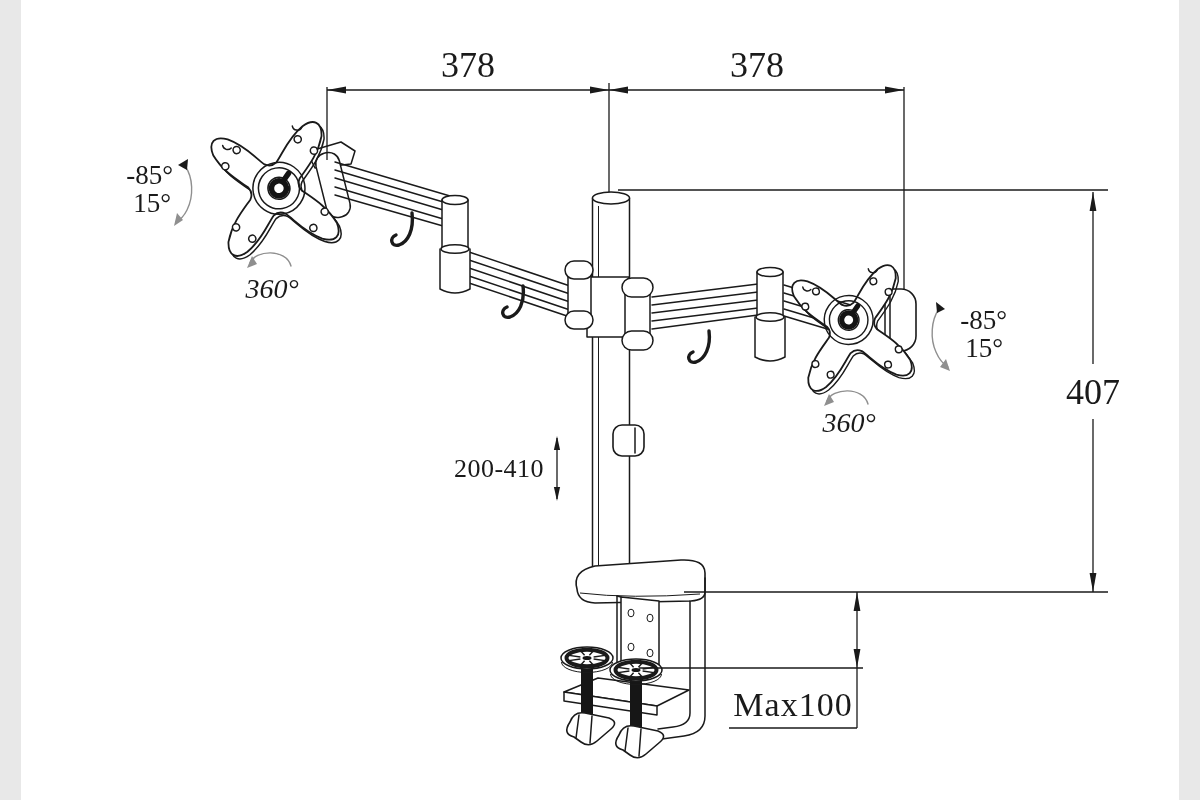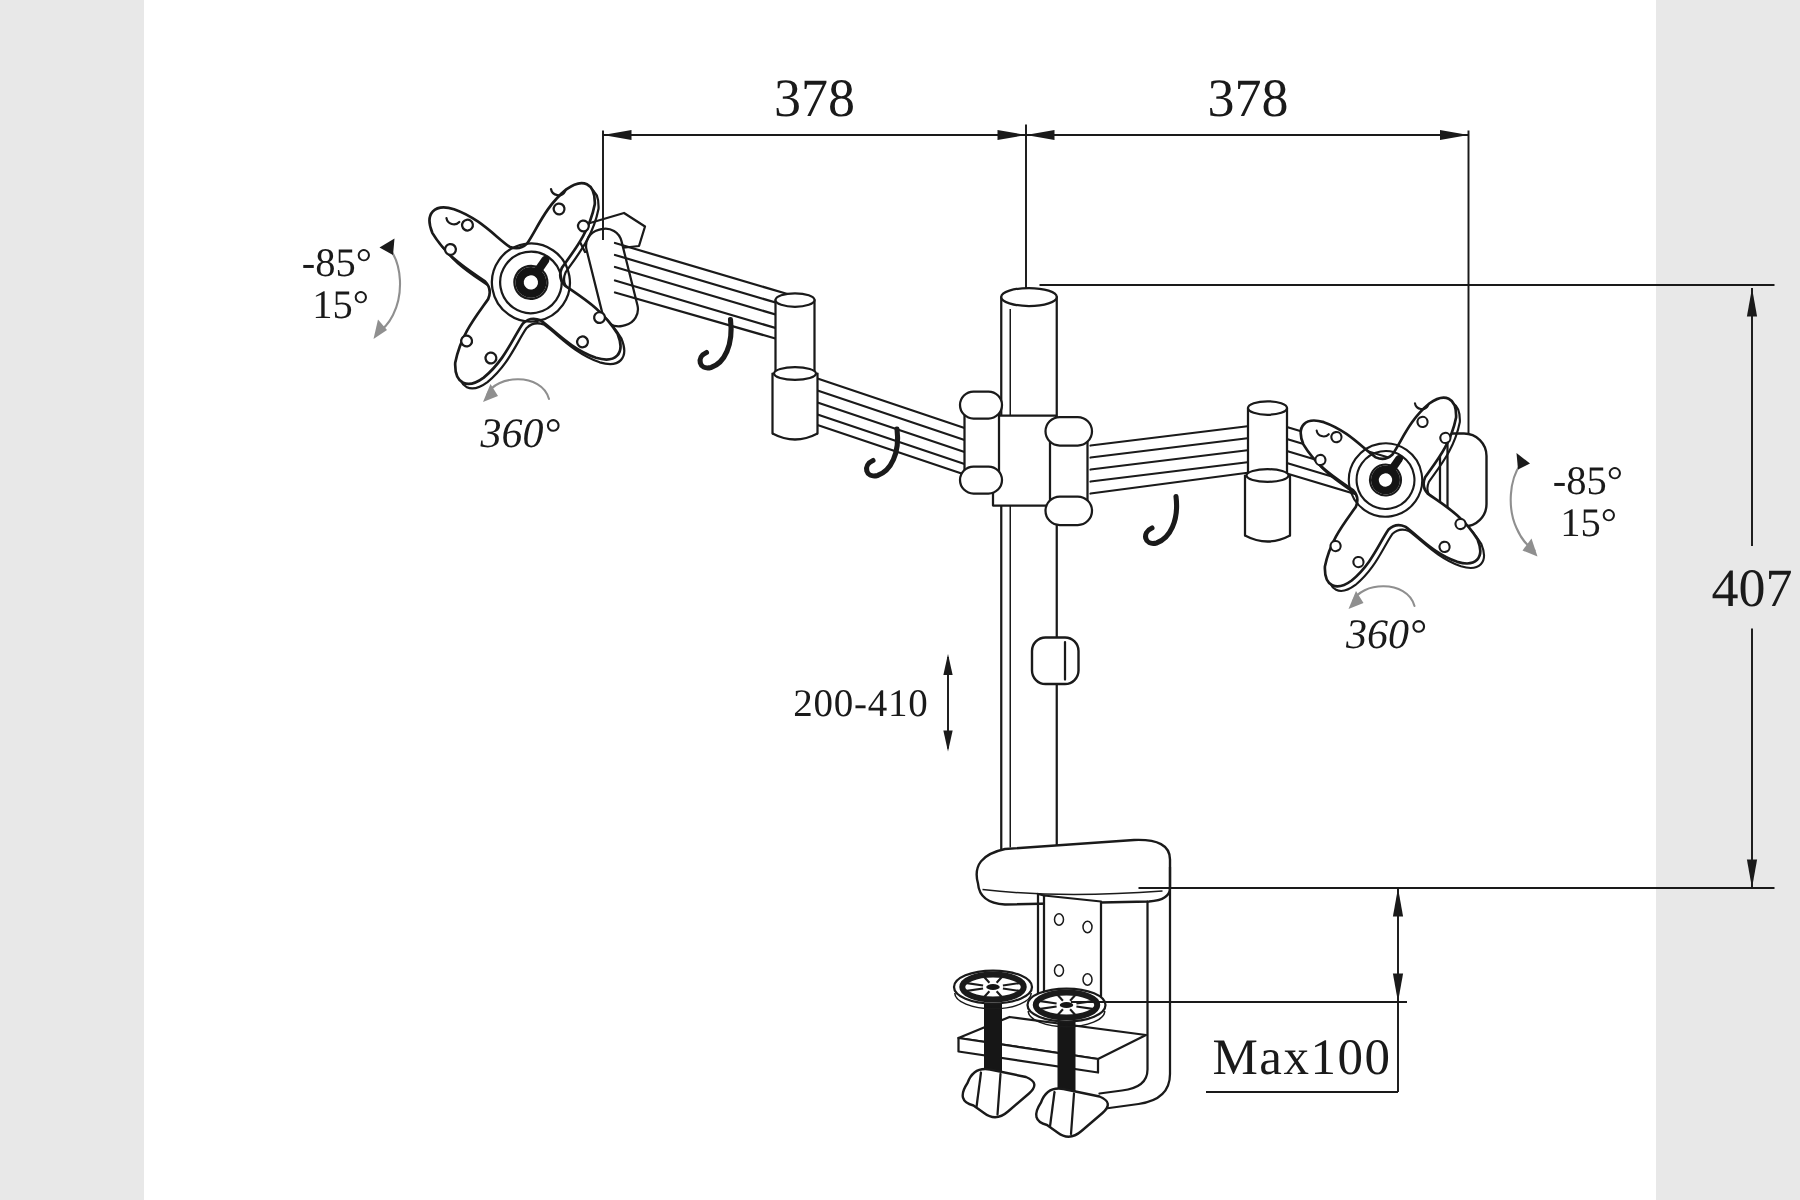--- a/index.html
+++ b/index.html
@@ -1,16 +1,16 @@
 <!DOCTYPE html>
 <html><head>
 <meta charset="utf-8">
 <style>
   html,body{margin:0;padding:0;background:#e8e8e8;}
-  .stage{width:1008px;height:800px;background:#ffffff;position:relative;margin:0 auto;
+  .stage{width:1158px;height:800px;background:#ffffff;position:relative;margin:0 auto;
          font-family:"Liberation Serif","DejaVu Serif",serif;text-align:center;}
   svg{display:block}
   .s  {stroke:#1a1a1a;stroke-width:1.5;fill:none;stroke-linecap:round;stroke-linejoin:round;}
   .sf {stroke:#1a1a1a;stroke-width:1.5;fill:#ffffff;stroke-linejoin:round;}
   .sf2{stroke:#1a1a1a;stroke-width:1.6;fill:#ffffff;stroke-linejoin:round;}
   .thin{stroke:#1a1a1a;stroke-width:1;fill:none;}
   .dim {stroke:#1a1a1a;stroke-width:1.3;fill:none;}
   .tri {fill:#1a1a1a;stroke:none;}
   .blk {fill:#161616;stroke:none;}
   .hook{stroke:#1a1a1a;stroke-width:3.4;fill:none;stroke-linecap:round;}

